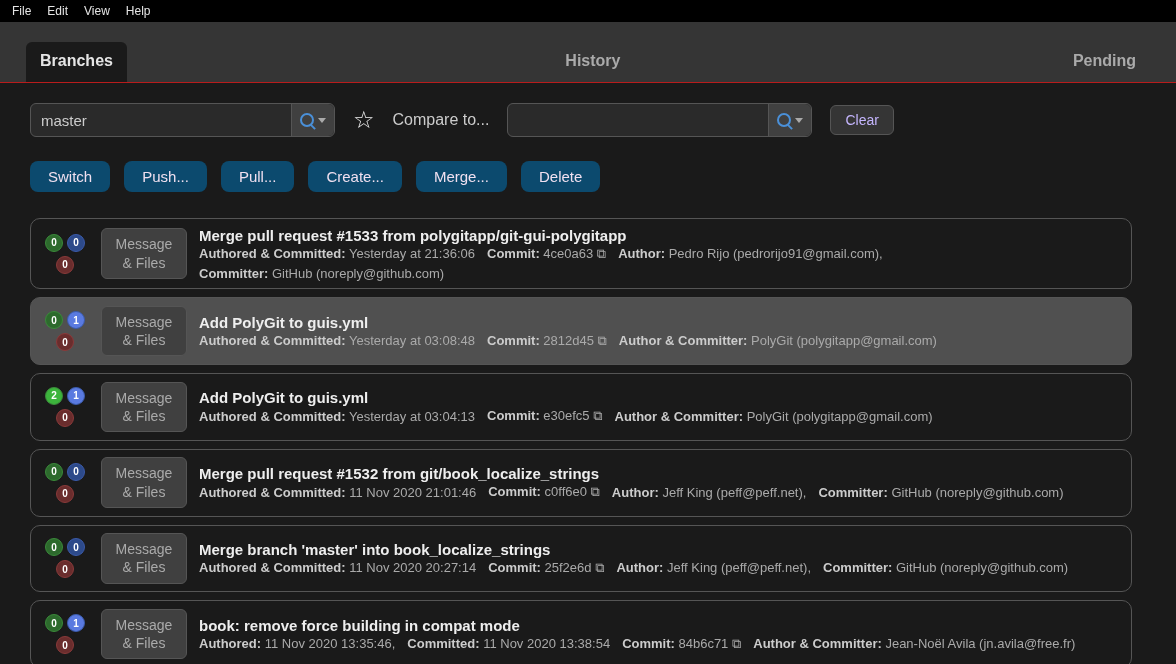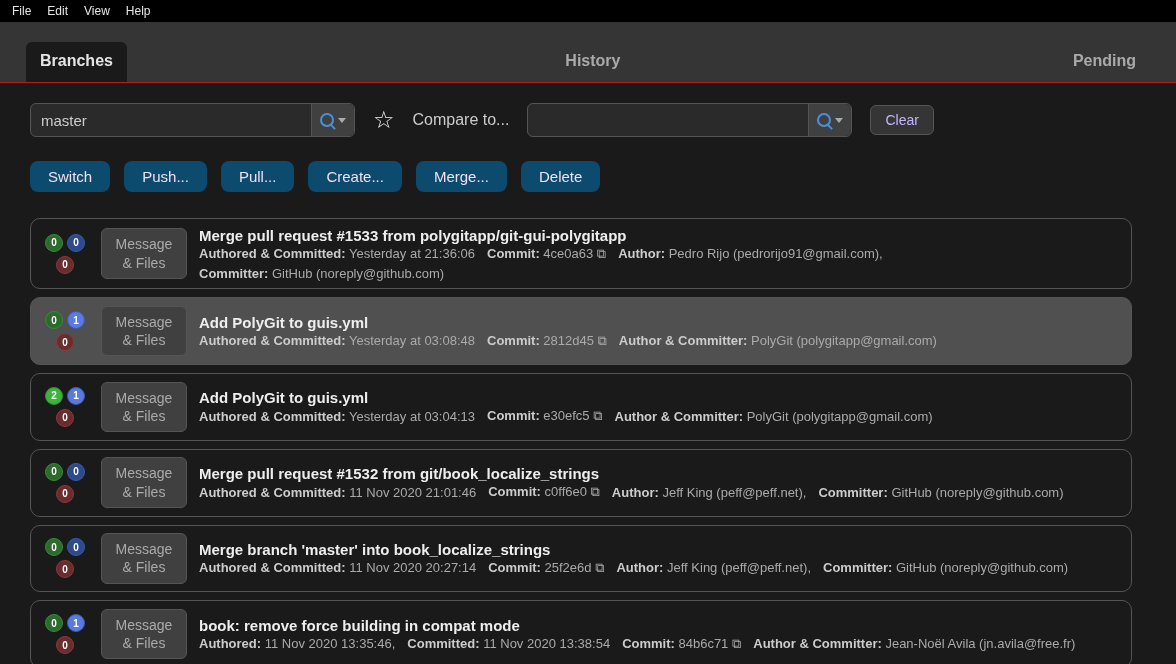--- a/index.html
+++ b/index.html
@@ -61,21 +61,21 @@
     background: #2a2a2a;
     height: 34px;
   }
   .search-input {
     background: transparent;
     border: none;
     outline: none;
     color: #ccc;
     padding: 0 10px;
     font-size: 15px;
-    width: 280px;
+    width: 260px;
   }
   .search-btn {
     background: #404040;
     border: none;
     border-left: 1px solid #555;
     border-radius: 0 6px 6px 0;
     display: flex;
     align-items: center;
     padding: 0 8px;
     gap: 4px;

